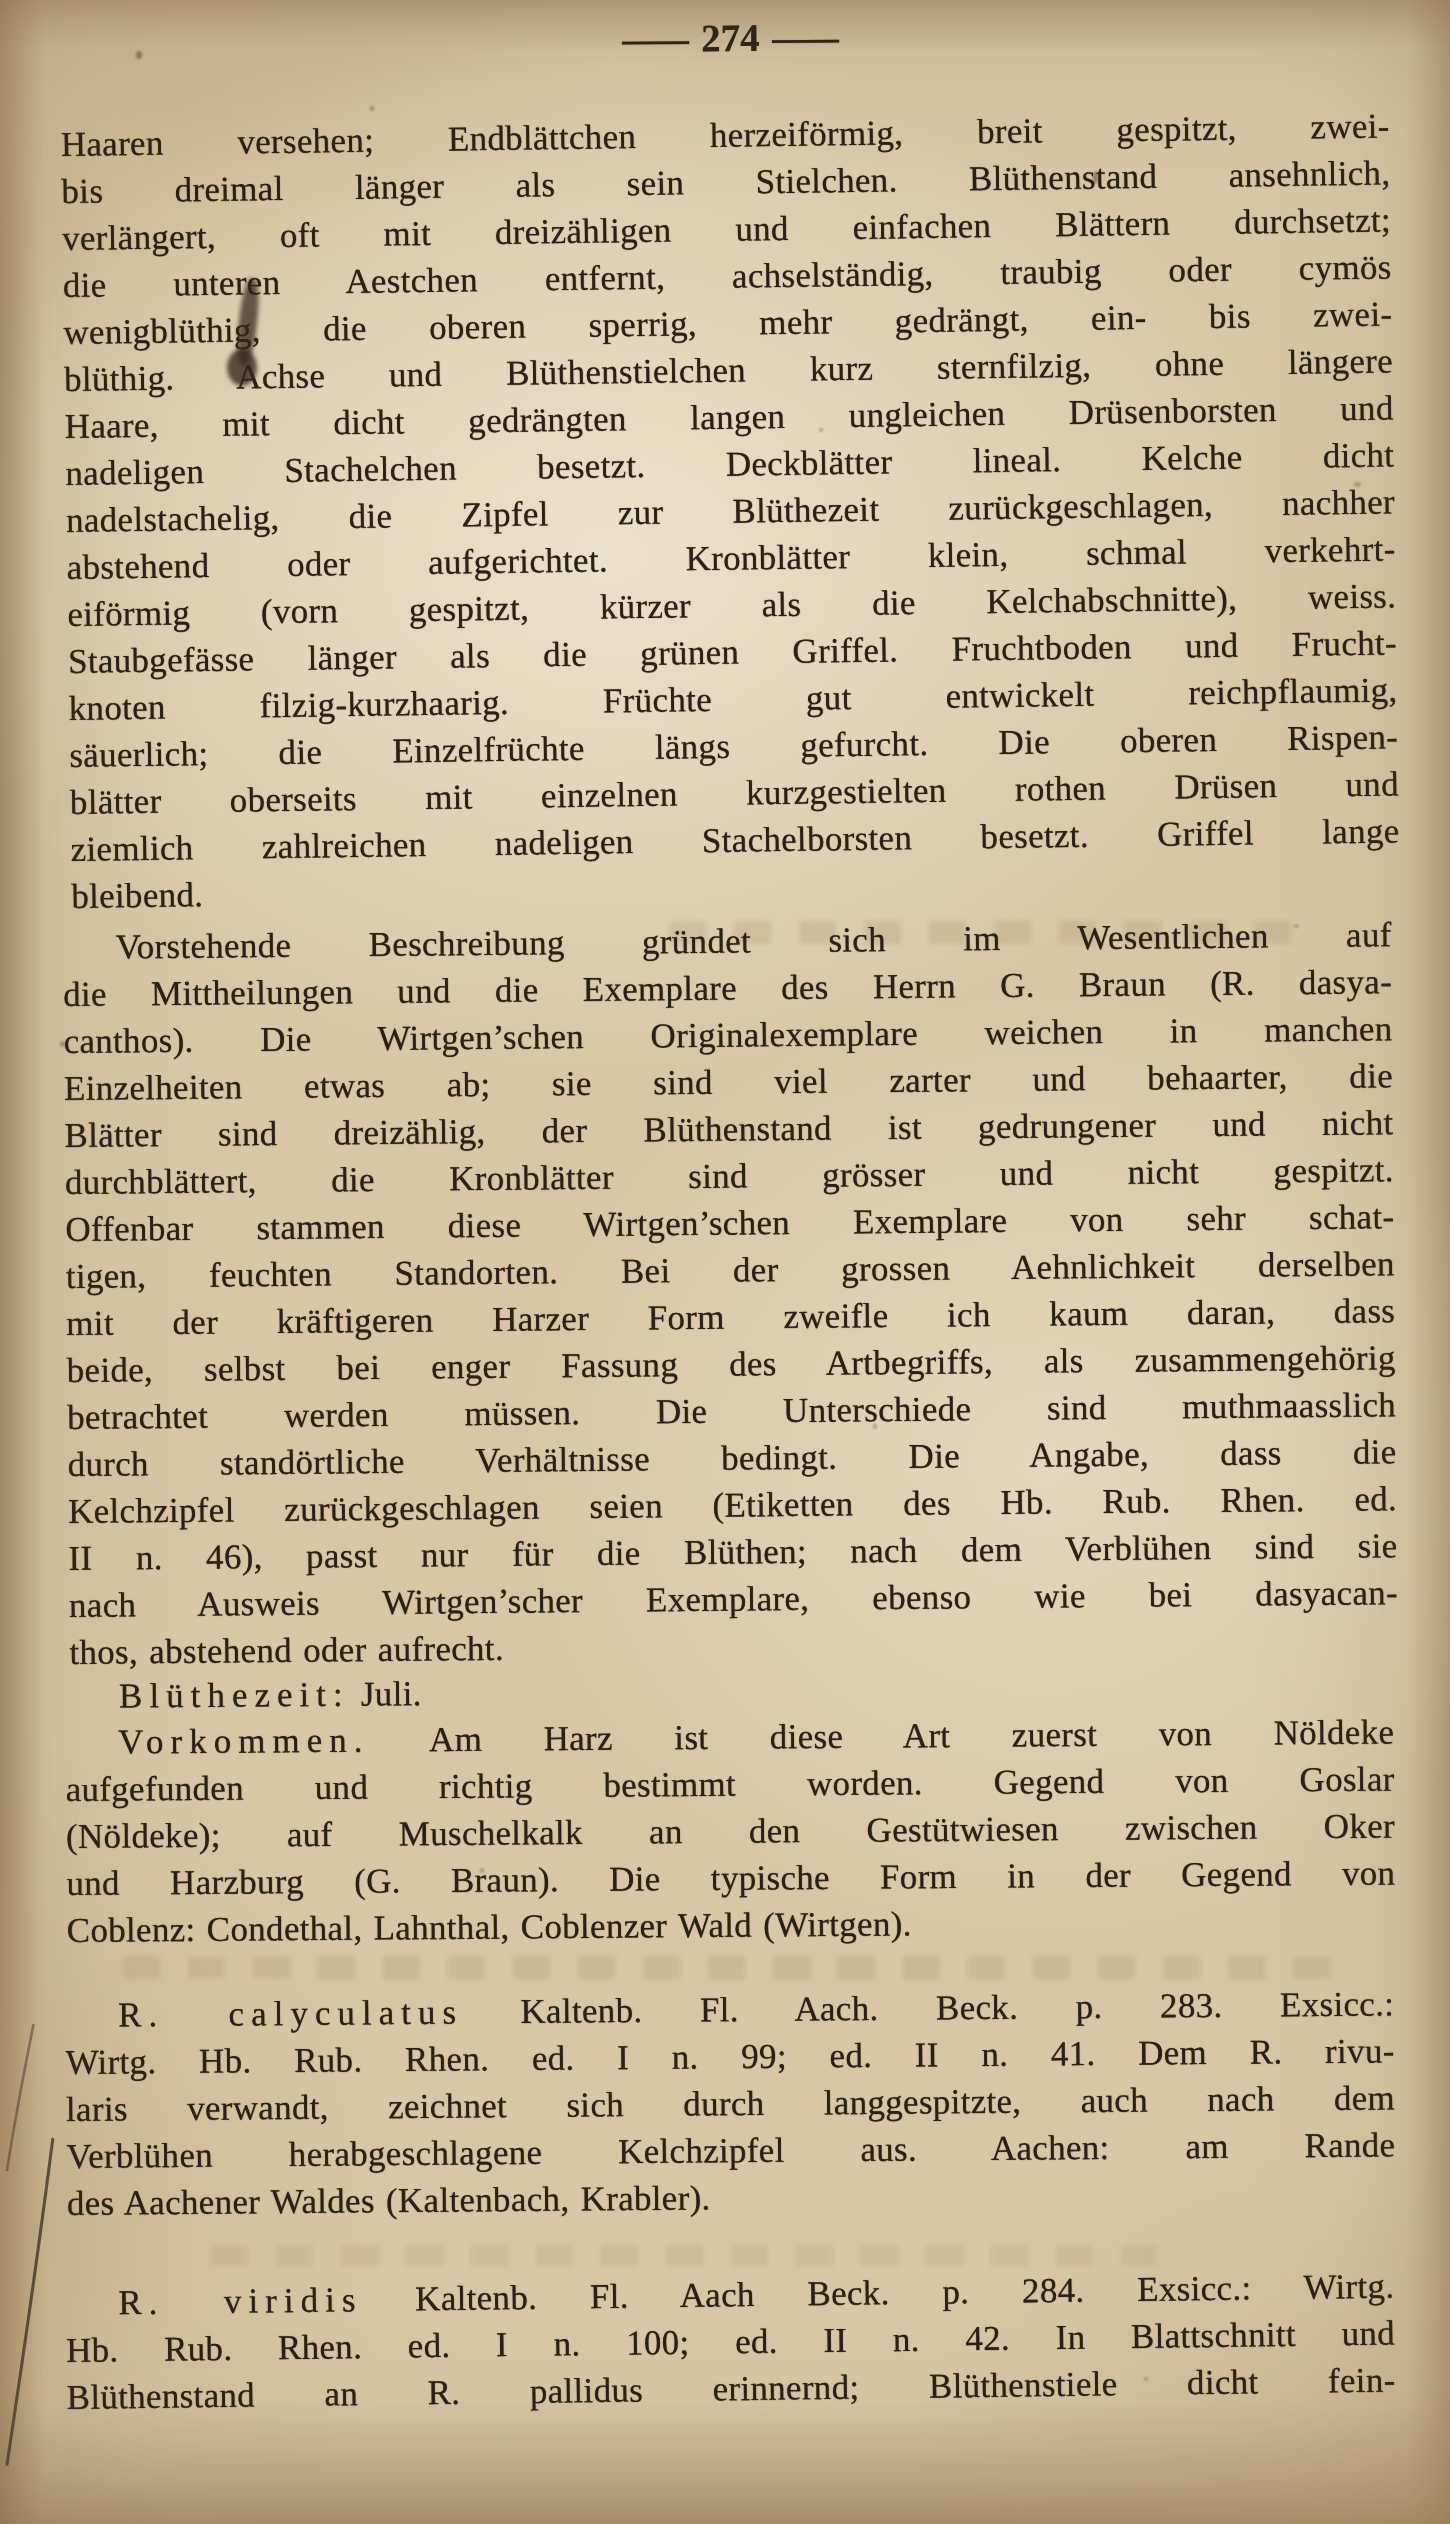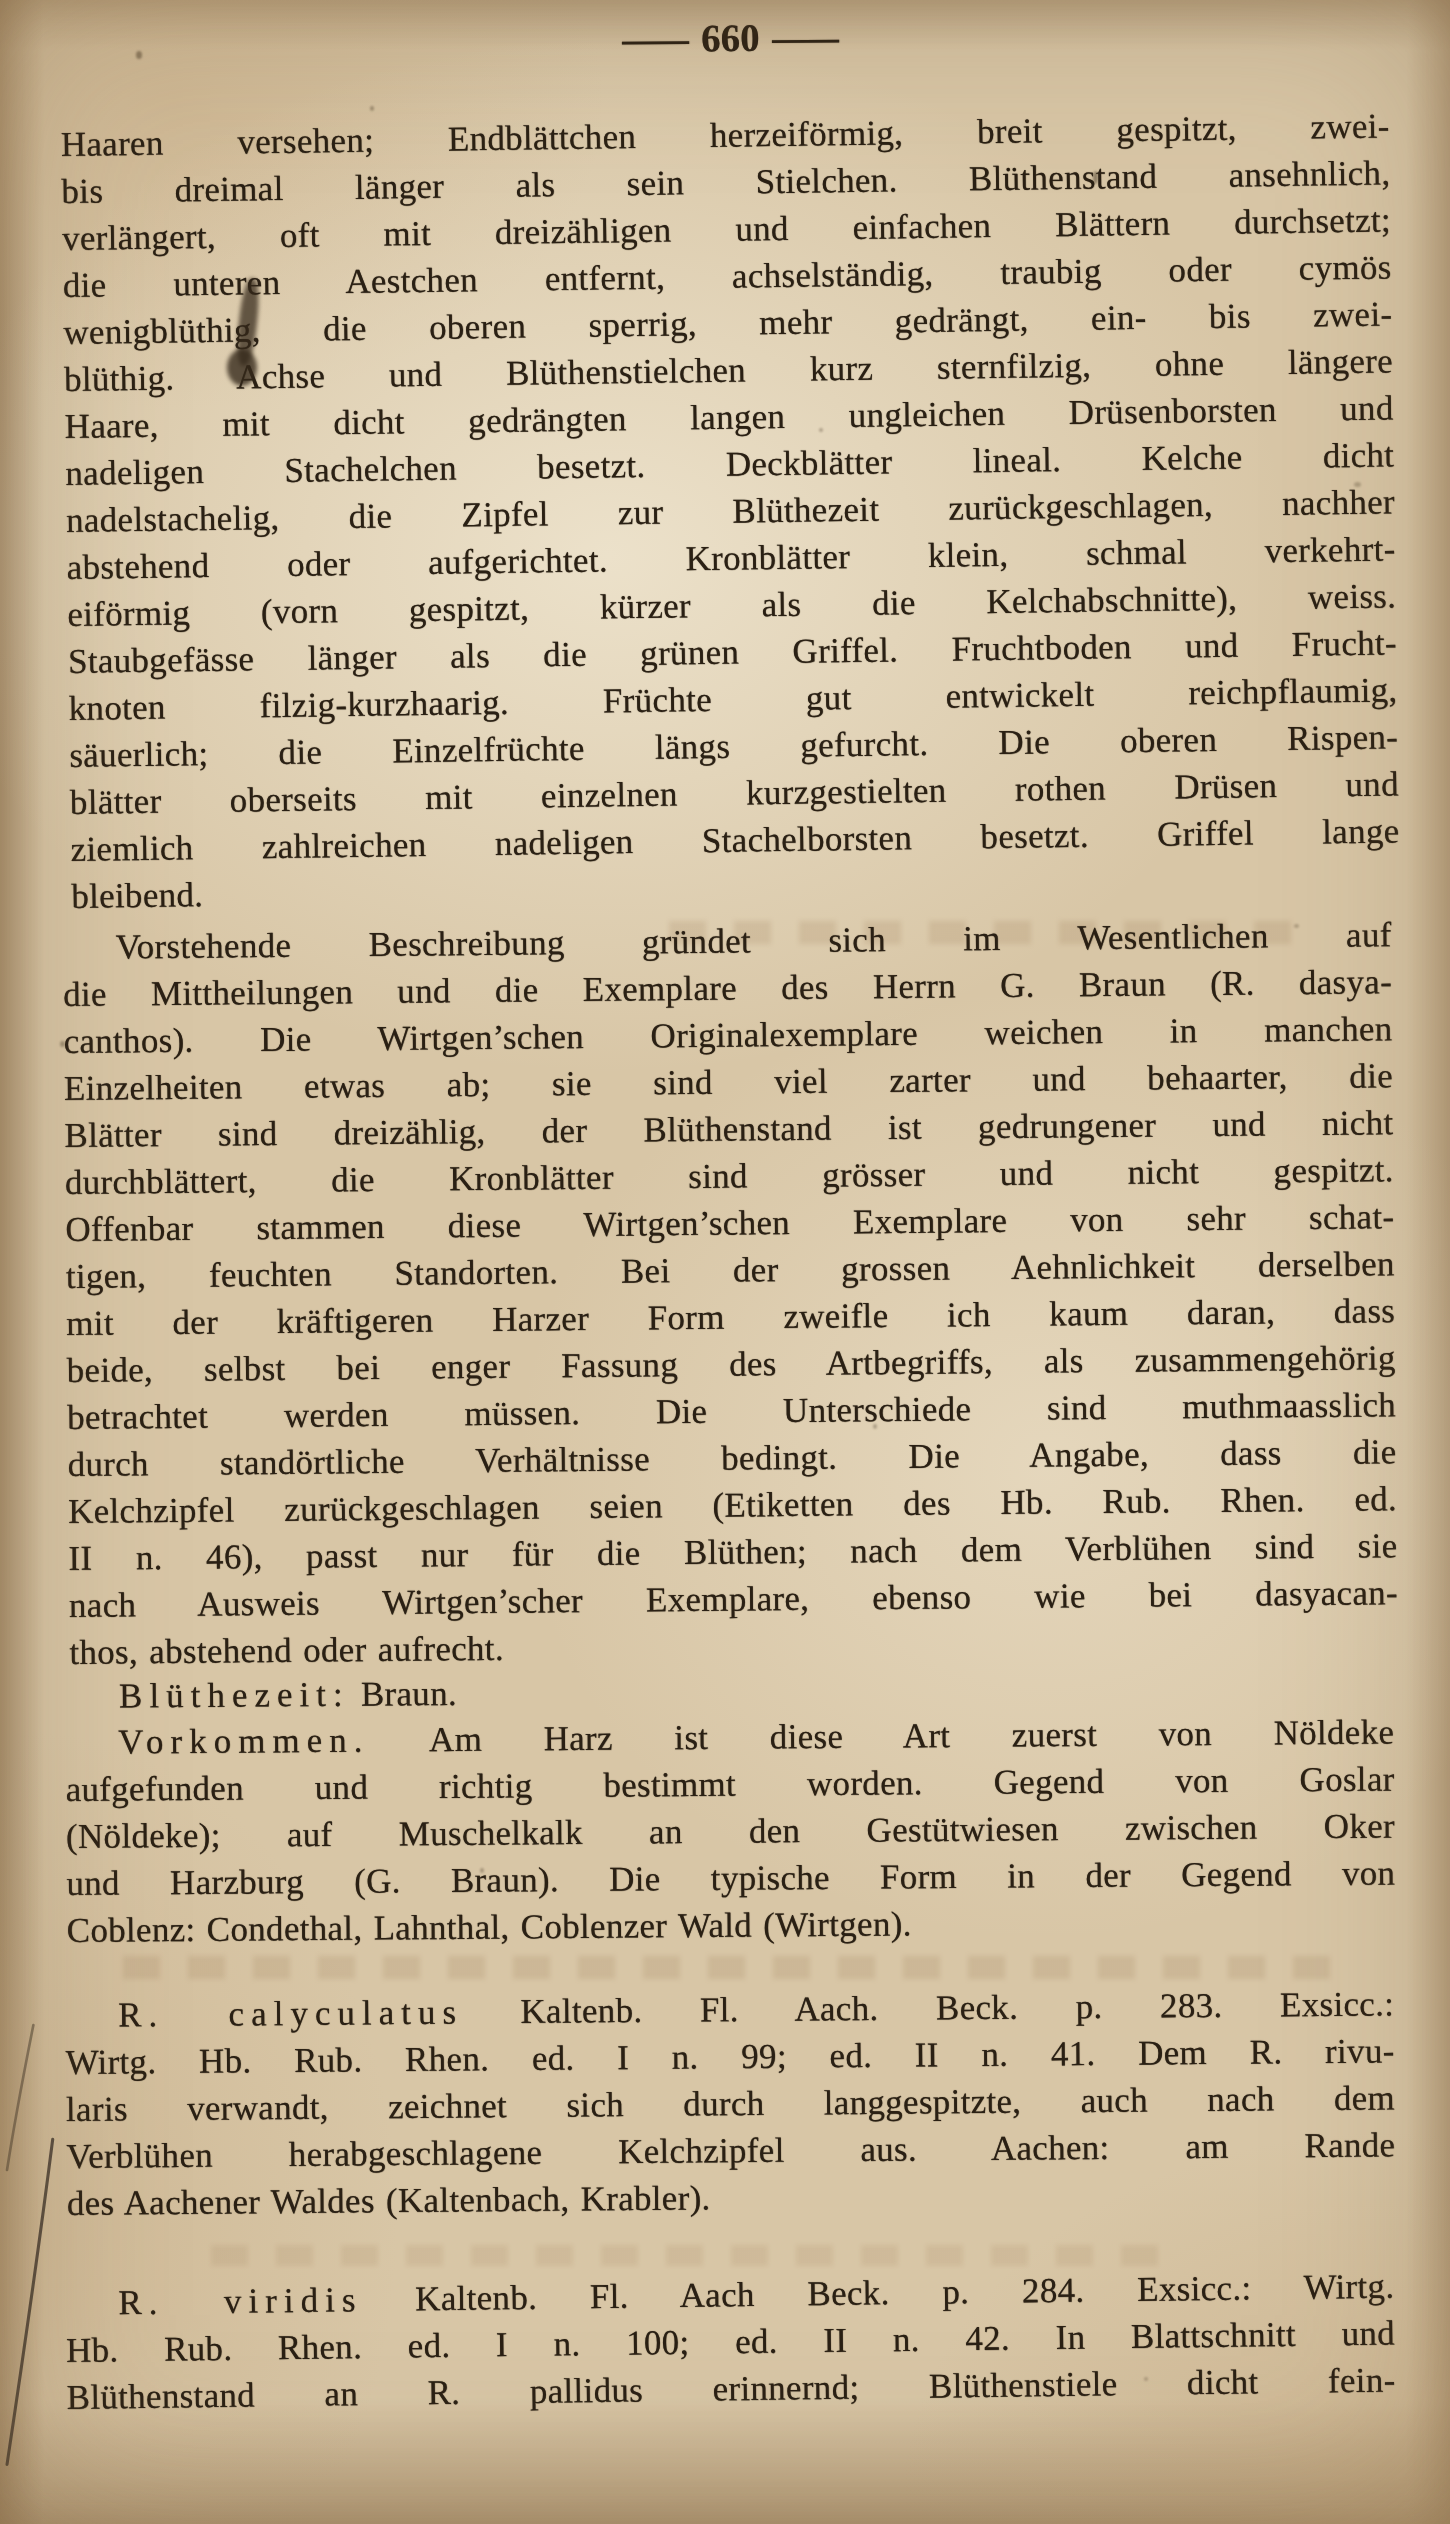--- a/index.html
+++ b/index.html
@@ -55,21 +55,21 @@
 </head>
 <body>
 
 <div class="paper"></div>
 
 <div class="ghost" style="left:669px;top:921px;width:634px;height:23px;"></div>
 <div class="ghost" style="left:123px;top:1956px;width:1215px;height:23px;"></div>
 <div class="ghost" style="left:211px;top:2245px;width:968px;height:21px;opacity:.8;"></div>
 
 <div class="pagenum">
-  <span class="dash">—</span><span>660</span><span class="dash">—</span>
+  <span class="dash">—</span><span>274</span><span class="dash">—</span>
 </div>
 
 <div class="para rot-a" style="top:121px;">
   <div class="line">Haaren versehen; Endblättchen herzeiförmig, breit gespitzt, zwei-</div>
   <div class="line">bis dreimal länger als sein Stielchen. Blüthenstand ansehnlich,</div>
   <div class="line">verlängert, oft mit dreizähligen und einfachen Blättern durchsetzt;</div>
   <div class="line">die unteren Aestchen entfernt, achselständig, traubig oder cymös</div>
   <div class="line">wenigblüthig, die oberen sperrig, mehr gedrängt, ein- bis zwei-</div>
   <div class="line">blüthig. Achse und Blüthenstielchen kurz sternfilzig, ohne längere</div>
   <div class="line">Haare, mit dicht gedrängten langen ungleichen Drüsenborsten und</div>
@@ -99,21 +99,21 @@
   <div class="line">betrachtet werden müssen. Die Unterschiede sind muthmaasslich</div>
   <div class="line">durch standörtliche Verhältnisse bedingt. Die Angabe, dass die</div>
   <div class="line">Kelchzipfel zurückgeschlagen seien (Etiketten des Hb. Rub. Rhen. ed.</div>
   <div class="line">II n. 46), passt nur für die Blüthen; nach dem Verblühen sind sie</div>
   <div class="line">nach Ausweis Wirtgen’scher Exemplare, ebenso wie bei dasyacan-</div>
   <div class="line n">thos, abstehend oder aufrecht.</div>
 </div>
 
 <div class="para rot-c" style="top:1673px;">
   <div class="line n indent">
-    <span class="sperr">Blüthezeit:</span> <span>Braun.</span>
+    <span class="sperr">Blüthezeit:</span> <span>Juli.</span>
   </div>
 </div>
 
 <div class="para rot-c" style="top:1719px;">
   <div class="line indent">
     <span class="sperr">Vorkommen.</span> <span>Am Harz ist diese Art zuerst von Nöldeke</span>
   </div>
   <div class="line">aufgefunden und richtig bestimmt worden. Gegend von Goslar</div>
   <div class="line">(Nöldeke); auf Muschelkalk an den Gestütwiesen zwischen Oker</div>
   <div class="line">und Harzburg (G. Braun). Die typische Form in der Gegend von</div>

